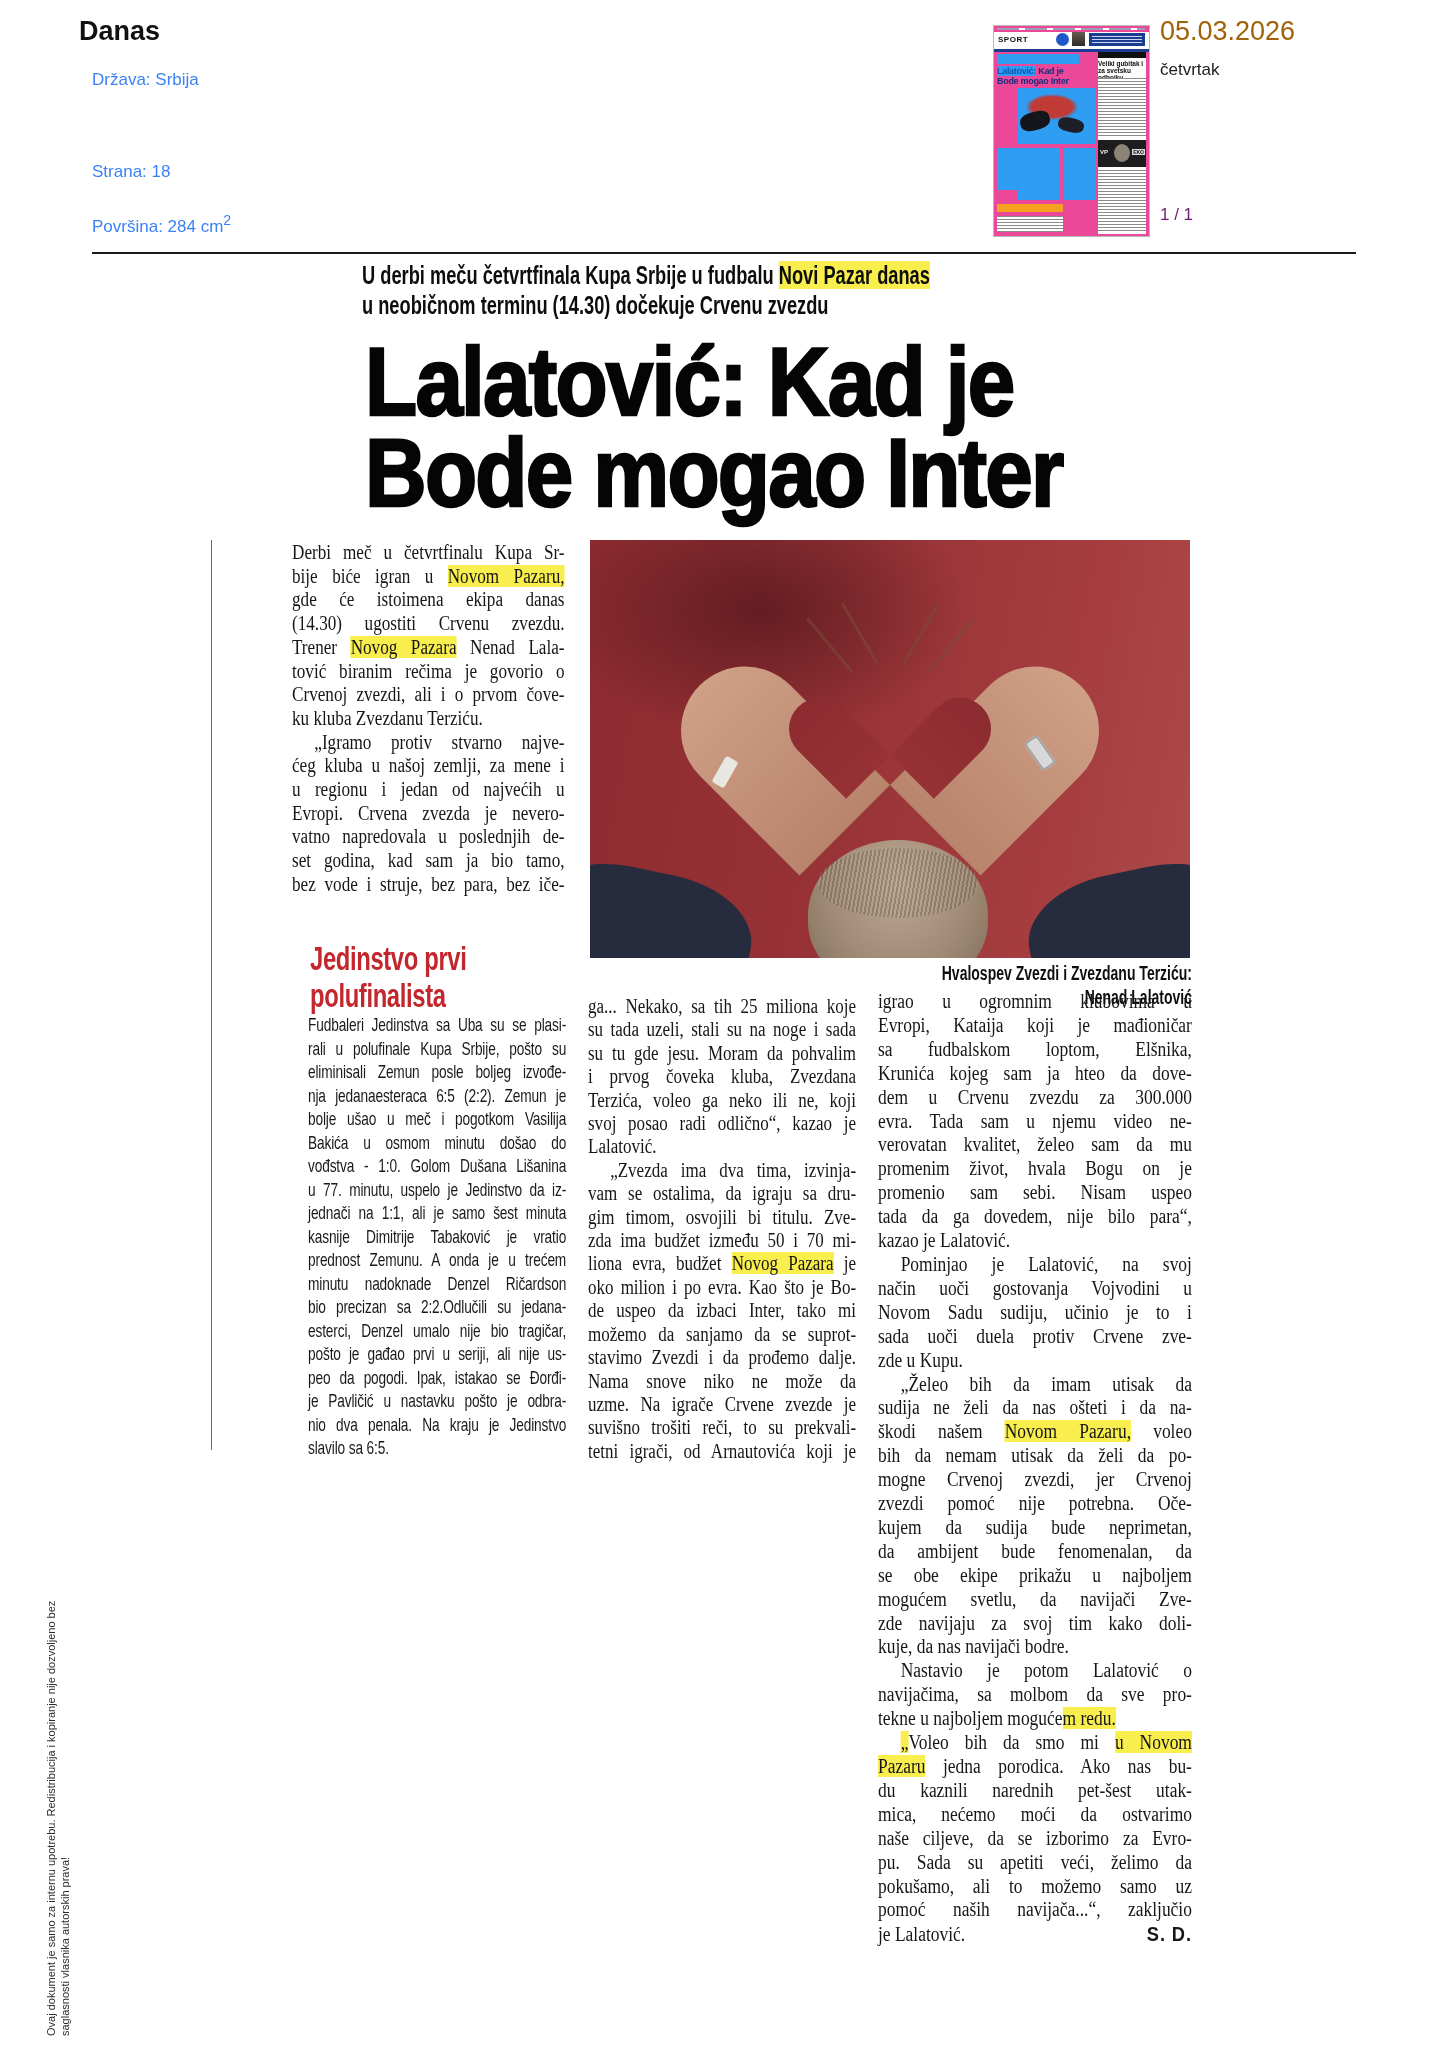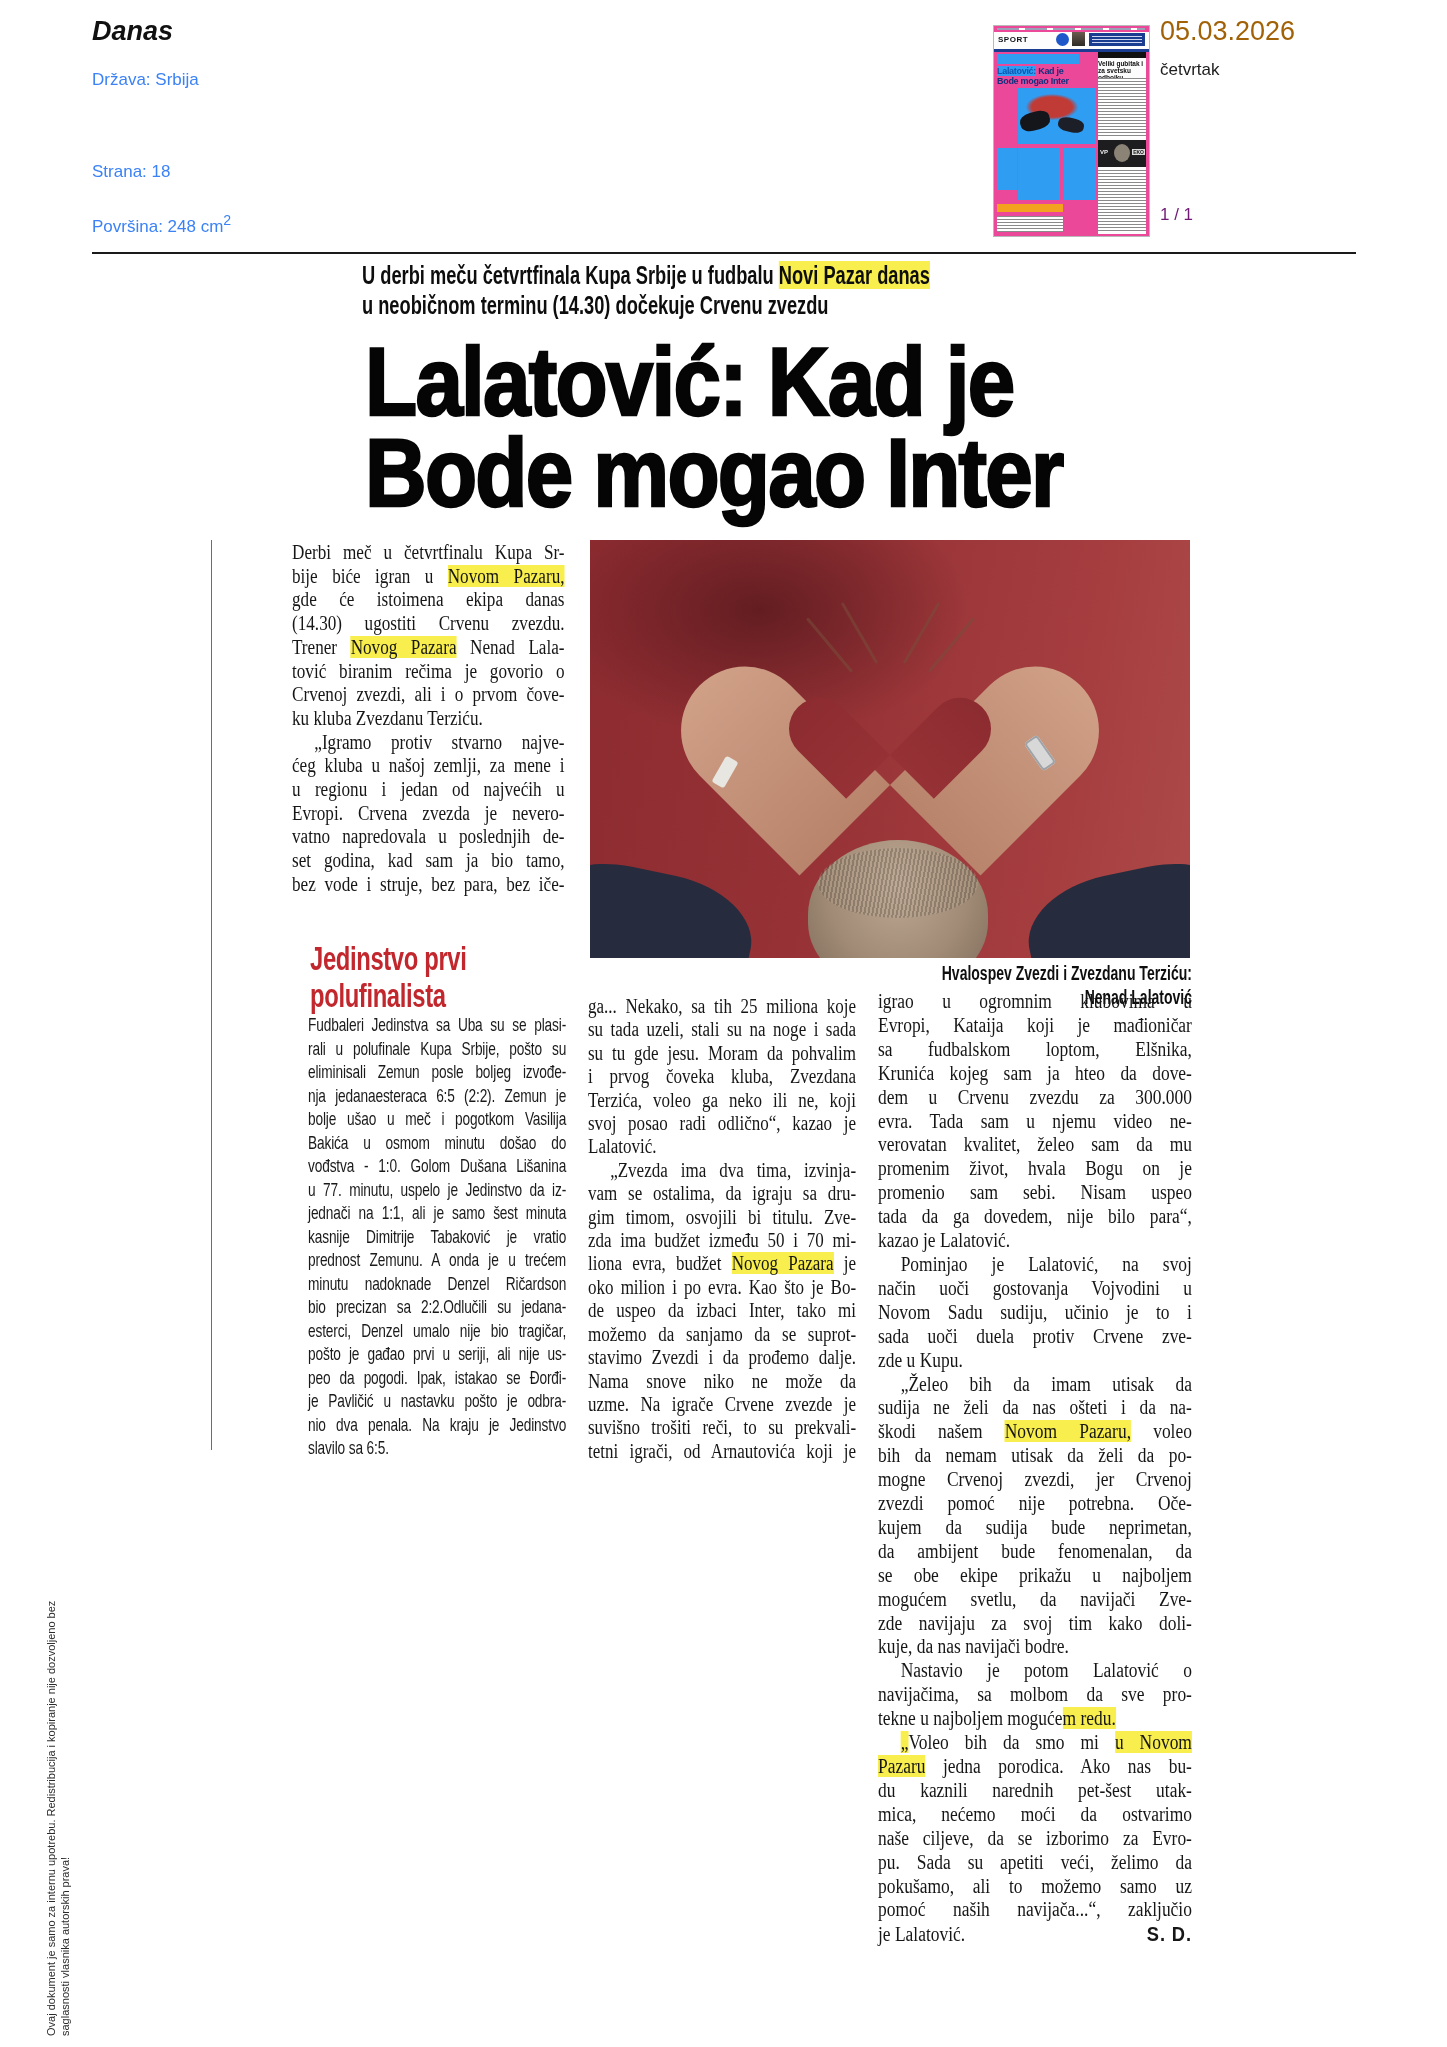--- a/index.html
+++ b/index.html
@@ -1,20 +1,20 @@
 <!DOCTYPE html>
 <html><head>
 <meta charset="utf-8">
 <style>
   html,body{margin:0;padding:0;background:#ffffff;}
   #page{position:relative;width:1447px;height:2047px;background:#fff;overflow:hidden;
         font-family:"Liberation Sans","DejaVu Sans",sans-serif;color:#141414;}
 
   
-  .src-title{position:absolute;left:92px;top:16px;font-size:27px;font-weight:700;color:#111;font-style:italic;}
+  .src-title{position:absolute;left:79px;top:16px;font-size:27px;font-weight:700;color:#111;}
   .meta{position:absolute;left:92px;font-size:17px;color:#3b82f6;}
   .date{position:absolute;left:1160px;top:16px;font-size:27px;color:#a16207;}
   .weekday{position:absolute;left:1160px;top:60px;font-size:17px;color:#1d1d1d;}
   .pagination{position:absolute;left:1160px;top:205px;font-size:17px;color:#701a75;}
   .divider{position:absolute;left:92px;top:252px;width:1264px;height:2px;background:#1a1a1a;}
 
   
   .thumb{position:absolute;left:993px;top:25px;width:155px;height:210px;background:#ec4899;
          border:1px solid #b9b9b9;overflow:hidden;cursor:pointer;}
   .t-topline{position:absolute;left:3px;top:2px;width:148px;height:2px;
@@ -112,21 +112,21 @@
   .byline-sig{font-family:"Liberation Sans","DejaVu Sans",sans-serif;font-weight:700;font-size:21px;letter-spacing:1px;}
 </style>
 </head>
 <body>
 
 <div id="page">
 
   <div class="src-title">Danas</div>
   <div class="meta" style="top:70px;">Država: Srbija</div>
   <div class="meta" style="top:162px;">Strana: 18</div>
-  <div class="meta" style="top:212px;"><span>Površina: 248 cm</span><sup>2</sup></div>
+  <div class="meta" style="top:212px;"><span>Površina: 284 cm</span><sup>2</sup></div>
   <div class="date">05.03.2026</div>
   <div class="weekday">četvrtak</div>
   <div class="pagination">1 / 1</div>
 
   <div class="thumb">
     <div class="t-topline"></div>
     <div class="t-head">
       <span class="t-sport">SPORT</span>
       <span class="t-circle"></span>
       <span class="t-face"></span>

